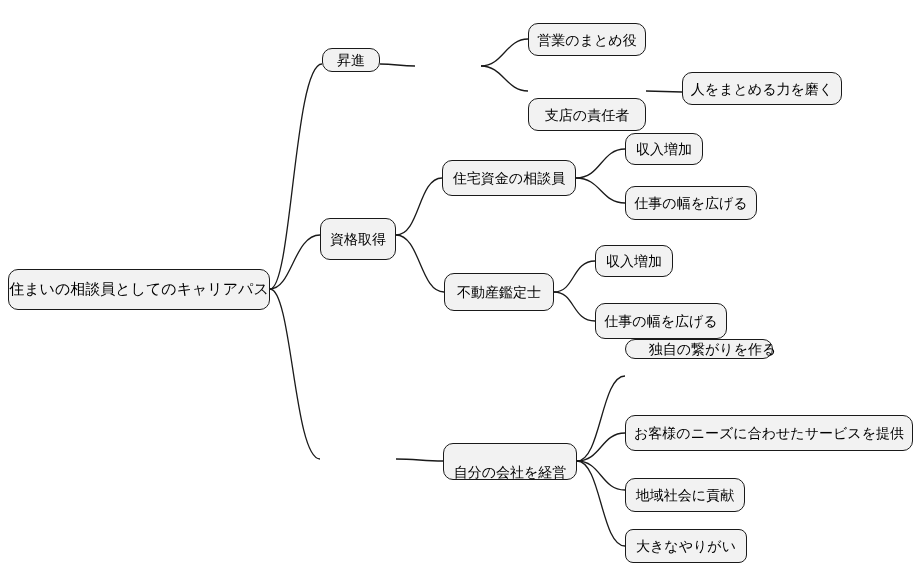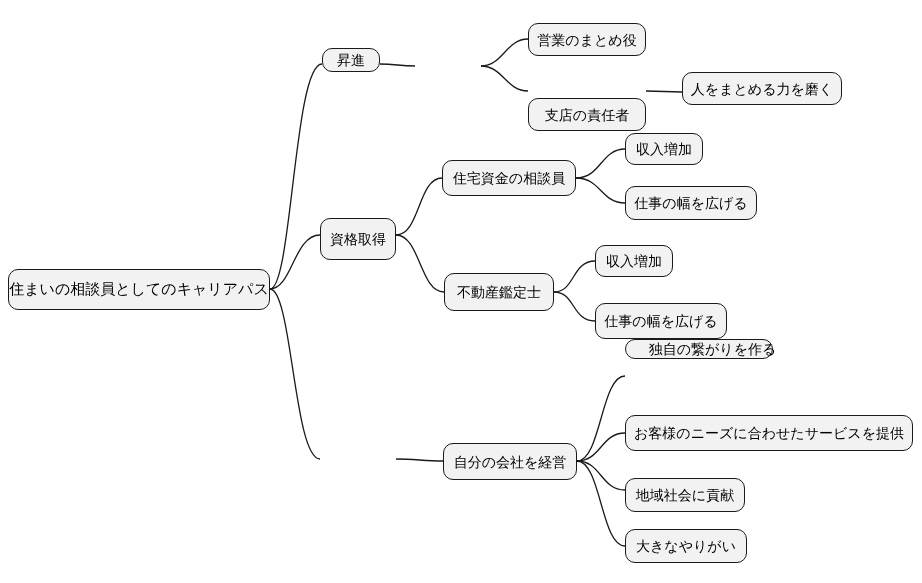--- a/index.html
+++ b/index.html
@@ -114,33 +114,33 @@
 
   <div class="node" style="left:595px; top:245px; width:78px; height:32px;">
     <span>収入増加</span>
   </div>
 
   <div class="node" style="left:595px; top:303px; width:132px; height:36px;">
     <span>仕事の幅を広げる</span>
   </div>
 
 
-  <div class="node" style="left:443px; top:443px; width:134px; height:37px;">
+  <div class="node" style="left:443px; top:443px; width:134px; height:37px;align-items:flex-end;">
     <span>自分の会社を経営</span>
   </div>
 
   <div class="node" style="left:625px; top:339px; width:148px; height:20px;padding-left:27px;">
     <span>独自の繋がりを作る</span>
   </div>
 
   <div class="node" style="left:625px; top:415px; width:288px; height:36px;">
     <span>お客様のニーズに合わせたサービスを提供</span>
   </div>
 
   <div class="node" style="left:625px; top:478px; width:120px; height:34px;">
     <span>地域社会に貢献</span>
   </div>
 
-  <div class="node" style="left:625px; top:529px; width:122px; height:34px;">
+  <div class="node" style="left:625px; top:529px; width:122px; height:34px;border-radius:8px;">
     <span>大きなやりがい</span>
   </div>
 
 </div>
 
 </body></html>

